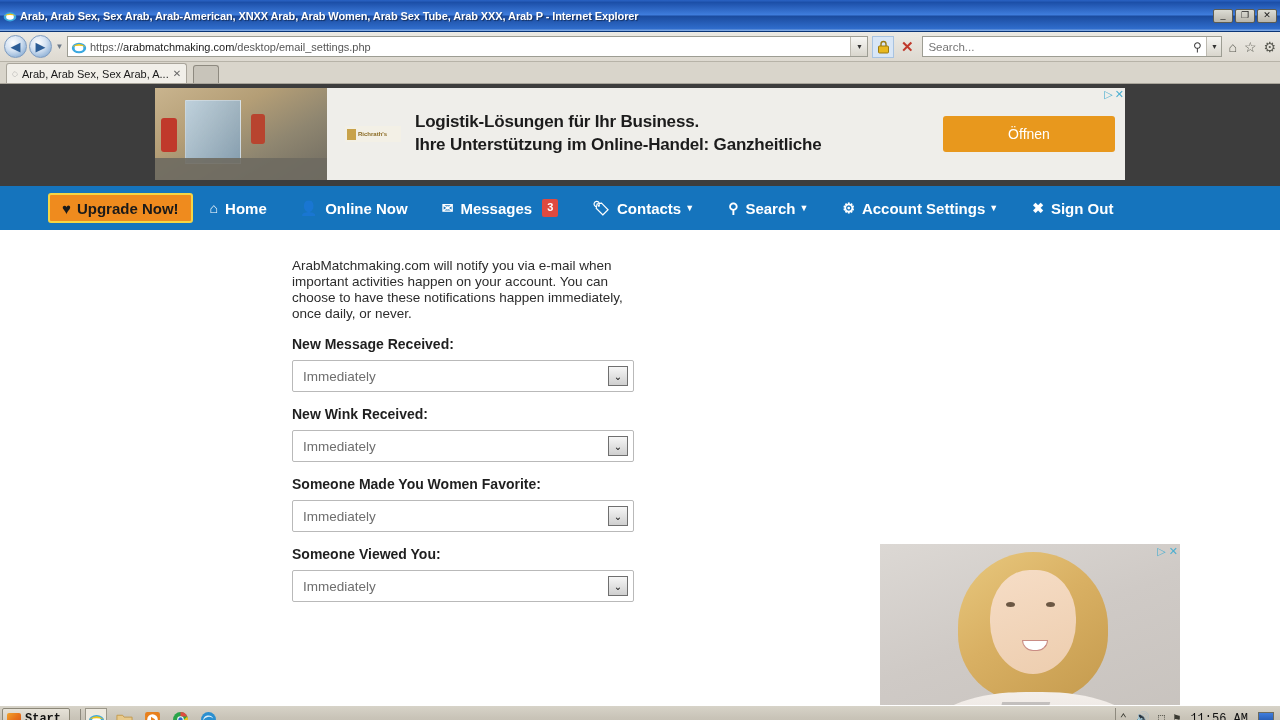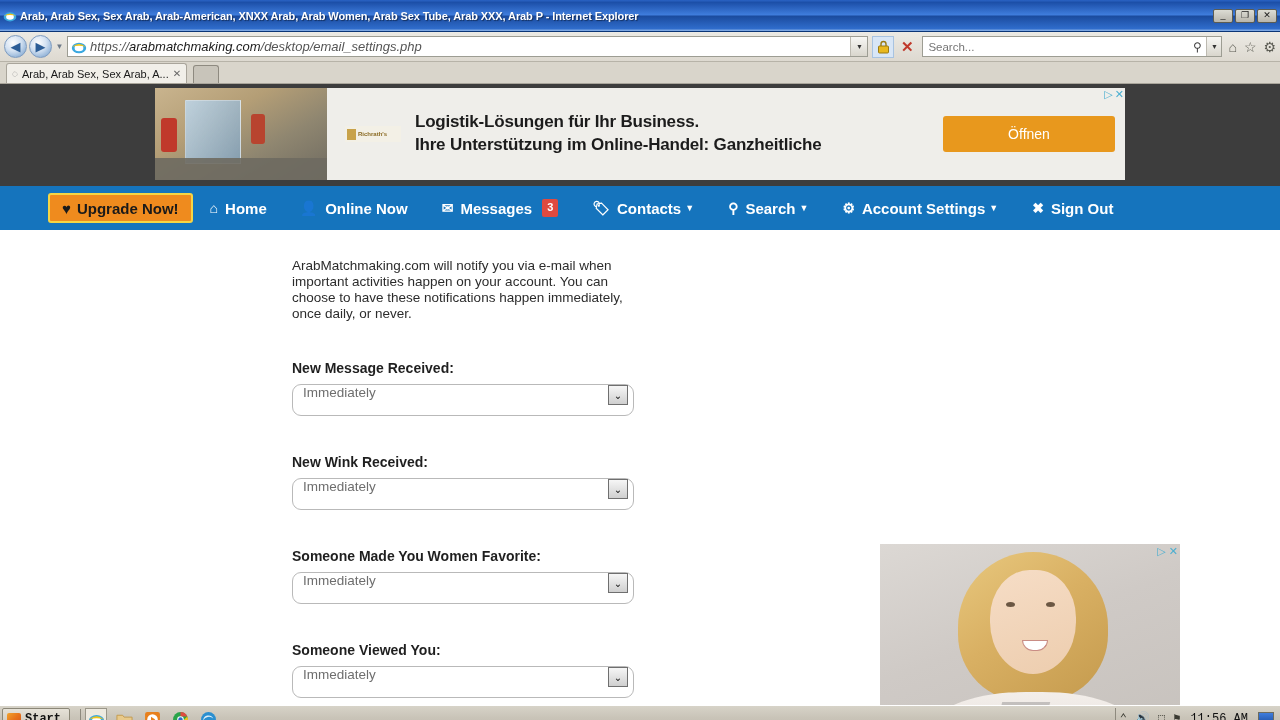--- a/index.html
+++ b/index.html
@@ -52,21 +52,21 @@
   .nav-caret {
     width: 13px; text-align: center; color: #6d7a88; font-size: 8px;
     flex: 0 0 auto; margin: 0 1px;
   }
   .addrbar {
     flex: 1 1 auto; height: 21px; background: #ffffff;
     border: 1px solid #9d9d93; display: flex; align-items: center;
     margin-right: 2px; min-width: 0;
   }
   .addr-favicon { width: 16px; height: 16px; margin: 0 3px 0 3px; flex: 0 0 auto; }
-  .addr-url { font-size: 13px; color: #555; white-space: nowrap; overflow: hidden; flex: 1 1 auto; font-style: italic; }
+  .addr-url { font-size: 11px; color: #555; white-space: nowrap; overflow: hidden; flex: 1 1 auto; }
   .addr-url b { color: #1a1a1a; font-weight: normal; }
   .addr-dd {
     width: 17px; height: 19px; flex: 0 0 auto;
     background: linear-gradient(to bottom,#f7f7f4,#d9d6cd);
     border-left: 1px solid #bdbab1;
     display: flex; align-items: center; justify-content: center;
     font-size: 7px; color: #333;
   }
   .tb-sq {
     width: 22px; height: 22px; flex: 0 0 auto; margin-left: 2px;
@@ -187,26 +187,26 @@
   
   .content { position: relative; height: 433px; background: #ffffff; }
   .form-col { position: absolute; left: 292px; top: 0; width: 346px; }
   .page-title {
     color: #1a7bc4; font-size: 30px; font-weight: bold; text-align: center;
     margin-top: 18px; letter-spacing: -0.3px;
   }
   .intro {
     font-size: 13.5px; color: #2c2c2c; line-height: 16px; margin-top: 28px;
   }
-  .field { margin-top: 38px; }
+  .field { margin-top: 14px; }
   .field-label { font-size: 14px; font-weight: bold; color: #1f1f1f; }
   .select {
     margin-top: 8px; height: 32px; width: 342px; background: #fff;
-    border: 1px solid #b9b9b9; border-radius: 9px;
-    display: flex; justify-content: space-between;
+    border: 1px solid #b9b9b9; border-radius: 2px;
+    display: flex; align-items: center; justify-content: space-between;
     padding-left: 10px;
   }
   .select-val { font-size: 13.5px; color: #6e6e6e; }
   .select-arrow {
     width: 20px; height: 20px; margin-right: 5px; flex: 0 0 auto;
     background: linear-gradient(to bottom,#f6f6f6,#cfcfcf);
     border: 1px solid #6f6f6f;
     display: flex; align-items: center; justify-content: center;
     font-size: 10px; color: #111;
   }

